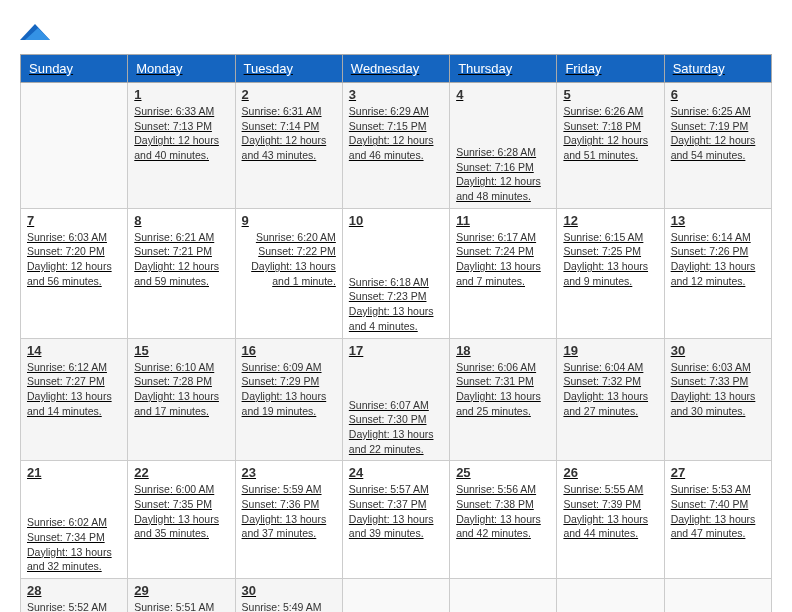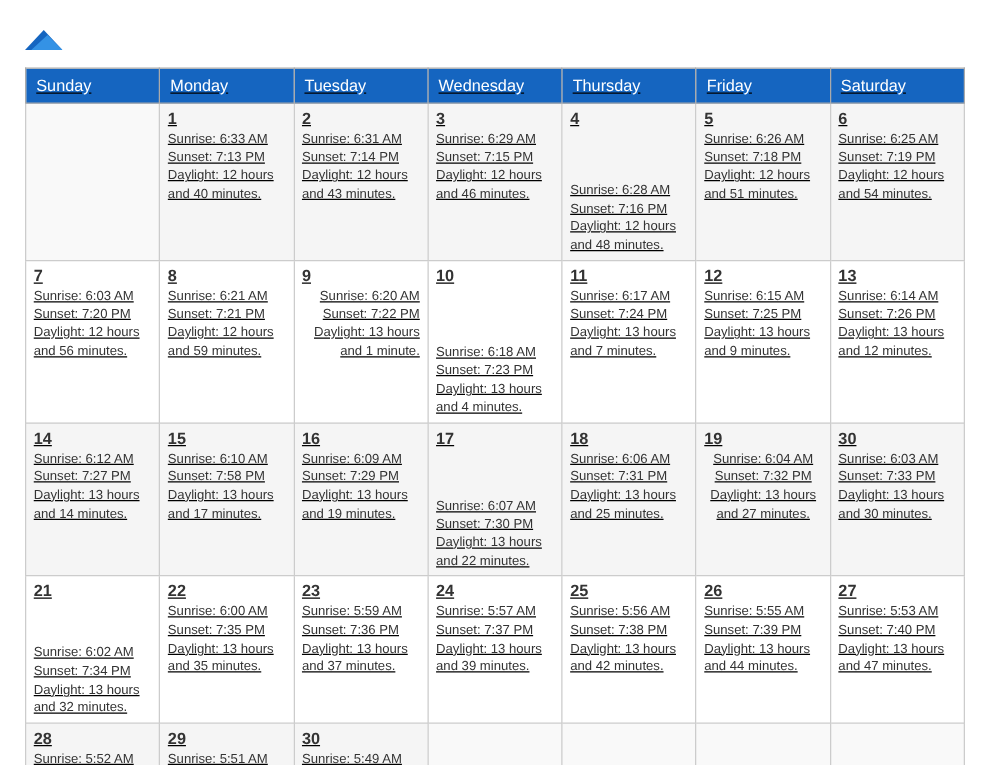--- a/index.html
+++ b/index.html
@@ -224,21 +224,21 @@
         <td>
           <div class="day-number">14</div>
           <div class="day-info" style="white-space: pre-line;">Sunrise: 6:12 AM
 Sunset: 7:27 PM
 Daylight: 13 hours
 and 14 minutes.</div>
         </td>
         <td>
           <div class="day-number">15</div>
           <div class="day-info" style="white-space: pre-line;">Sunrise: 6:10 AM
-Sunset: 7:58 PM
+Sunset: 7:28 PM
 Daylight: 13 hours
 and 17 minutes.</div>
         </td>
         <td>
           <div class="day-number">16</div>
           <div class="day-info" style="white-space: pre-line;">Sunrise: 6:09 AM
 Sunset: 7:29 PM
 Daylight: 13 hours
 and 19 minutes.</div>
         </td>
@@ -251,21 +251,21 @@
         </td>
         <td>
           <div class="day-number">18</div>
           <div class="day-info" style="white-space: pre-line;">Sunrise: 6:06 AM
 Sunset: 7:31 PM
 Daylight: 13 hours
 and 25 minutes.</div>
         </td>
         <td>
           <div class="day-number">19</div>
-          <div class="day-info" style="white-space: pre-line; text-align: center;">Sunrise: 6:04 AM
+          <div class="day-info" style="white-space: pre-line;">Sunrise: 6:04 AM
 Sunset: 7:32 PM
 Daylight: 13 hours
 and 27 minutes.</div>
         </td>
         <td>
           <div class="day-number">30</div>
           <div class="day-info" style="white-space: pre-line;">Sunrise: 6:03 AM
 Sunset: 7:33 PM
 Daylight: 13 hours
 and 30 minutes.</div>

